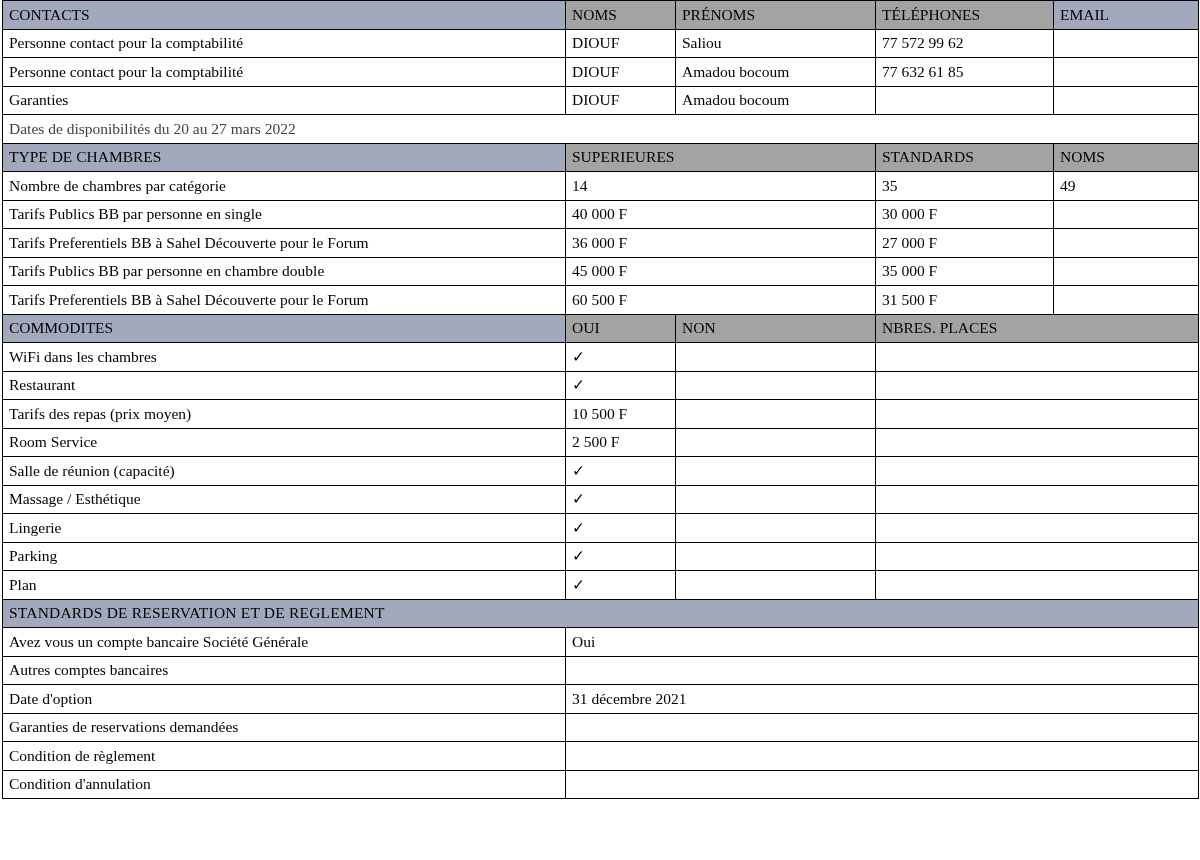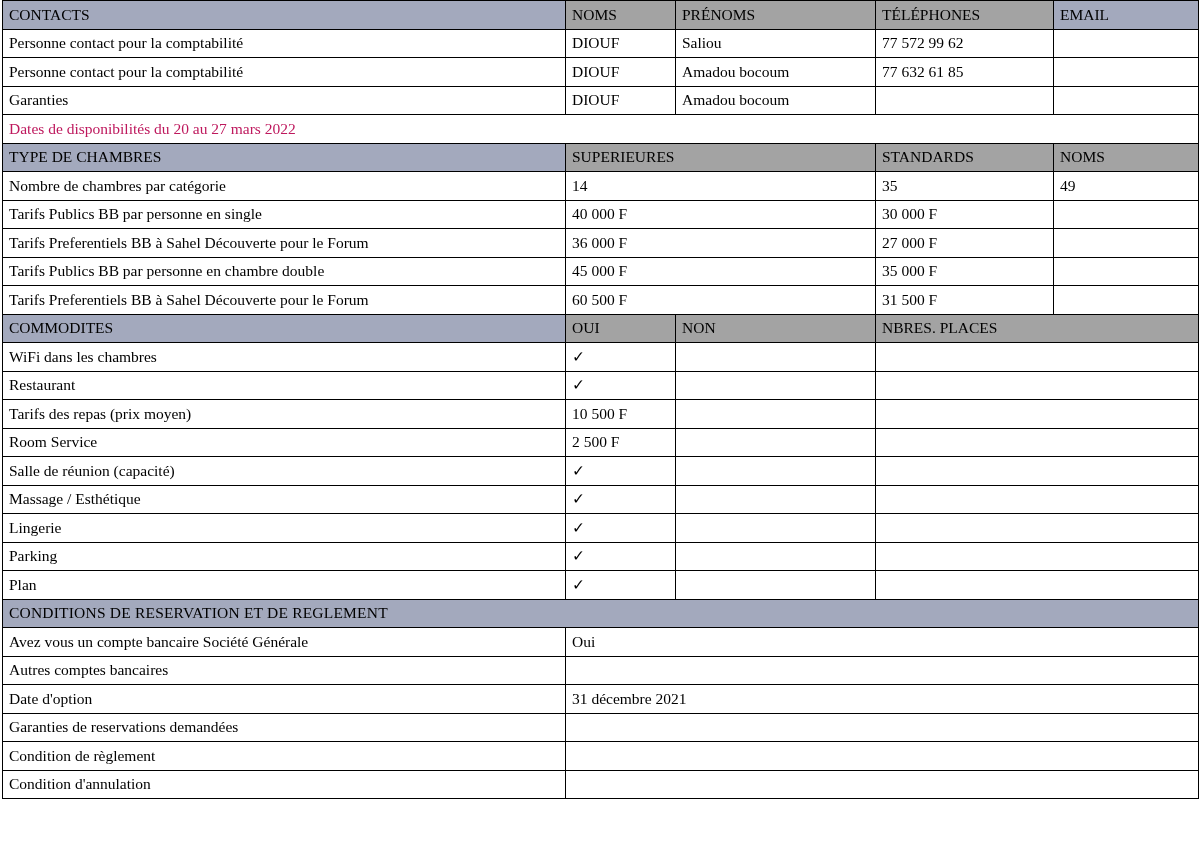--- a/index.html
+++ b/index.html
@@ -37,21 +37,21 @@
   }
   .hdr-c {
     background: #a3a3a3;
     font-weight: bold;
     text-align: center;
   }
   .ctr { text-align: center; }
   .pad-l { padding-left: 8px; }
   .title-row td {
     text-align: center;
-    color: #be185d;
+    color: #404040;
     font-weight: bold;
     font-size: 18px;
     height: 33px;
   }
   .band td {
     background: #a3a9bd;
     font-weight: bold;
     text-align: center;
     letter-spacing: .2px;
   }
@@ -200,21 +200,21 @@
       <td colspan="2"></td>
     </tr>
     <tr>
       <td>Plan</td>
       <td class="chk">✓</td>
       <td></td>
       <td colspan="2"></td>
     </tr>
 
     <tr class="band">
-      <td colspan="5">CONDITIONS DE RESERVATION ET DE REGLEMENT</td>
+      <td colspan="5">STANDARDS DE RESERVATION ET DE REGLEMENT</td>
     </tr>
     <tr>
       <td>Avez vous un compte bancaire Société Générale</td>
       <td class="pad-l" colspan="4">Oui</td>
     </tr>
     <tr>
       <td>Autres comptes bancaires</td>
       <td class="pad-l" colspan="4"></td>
     </tr>
     <tr>

